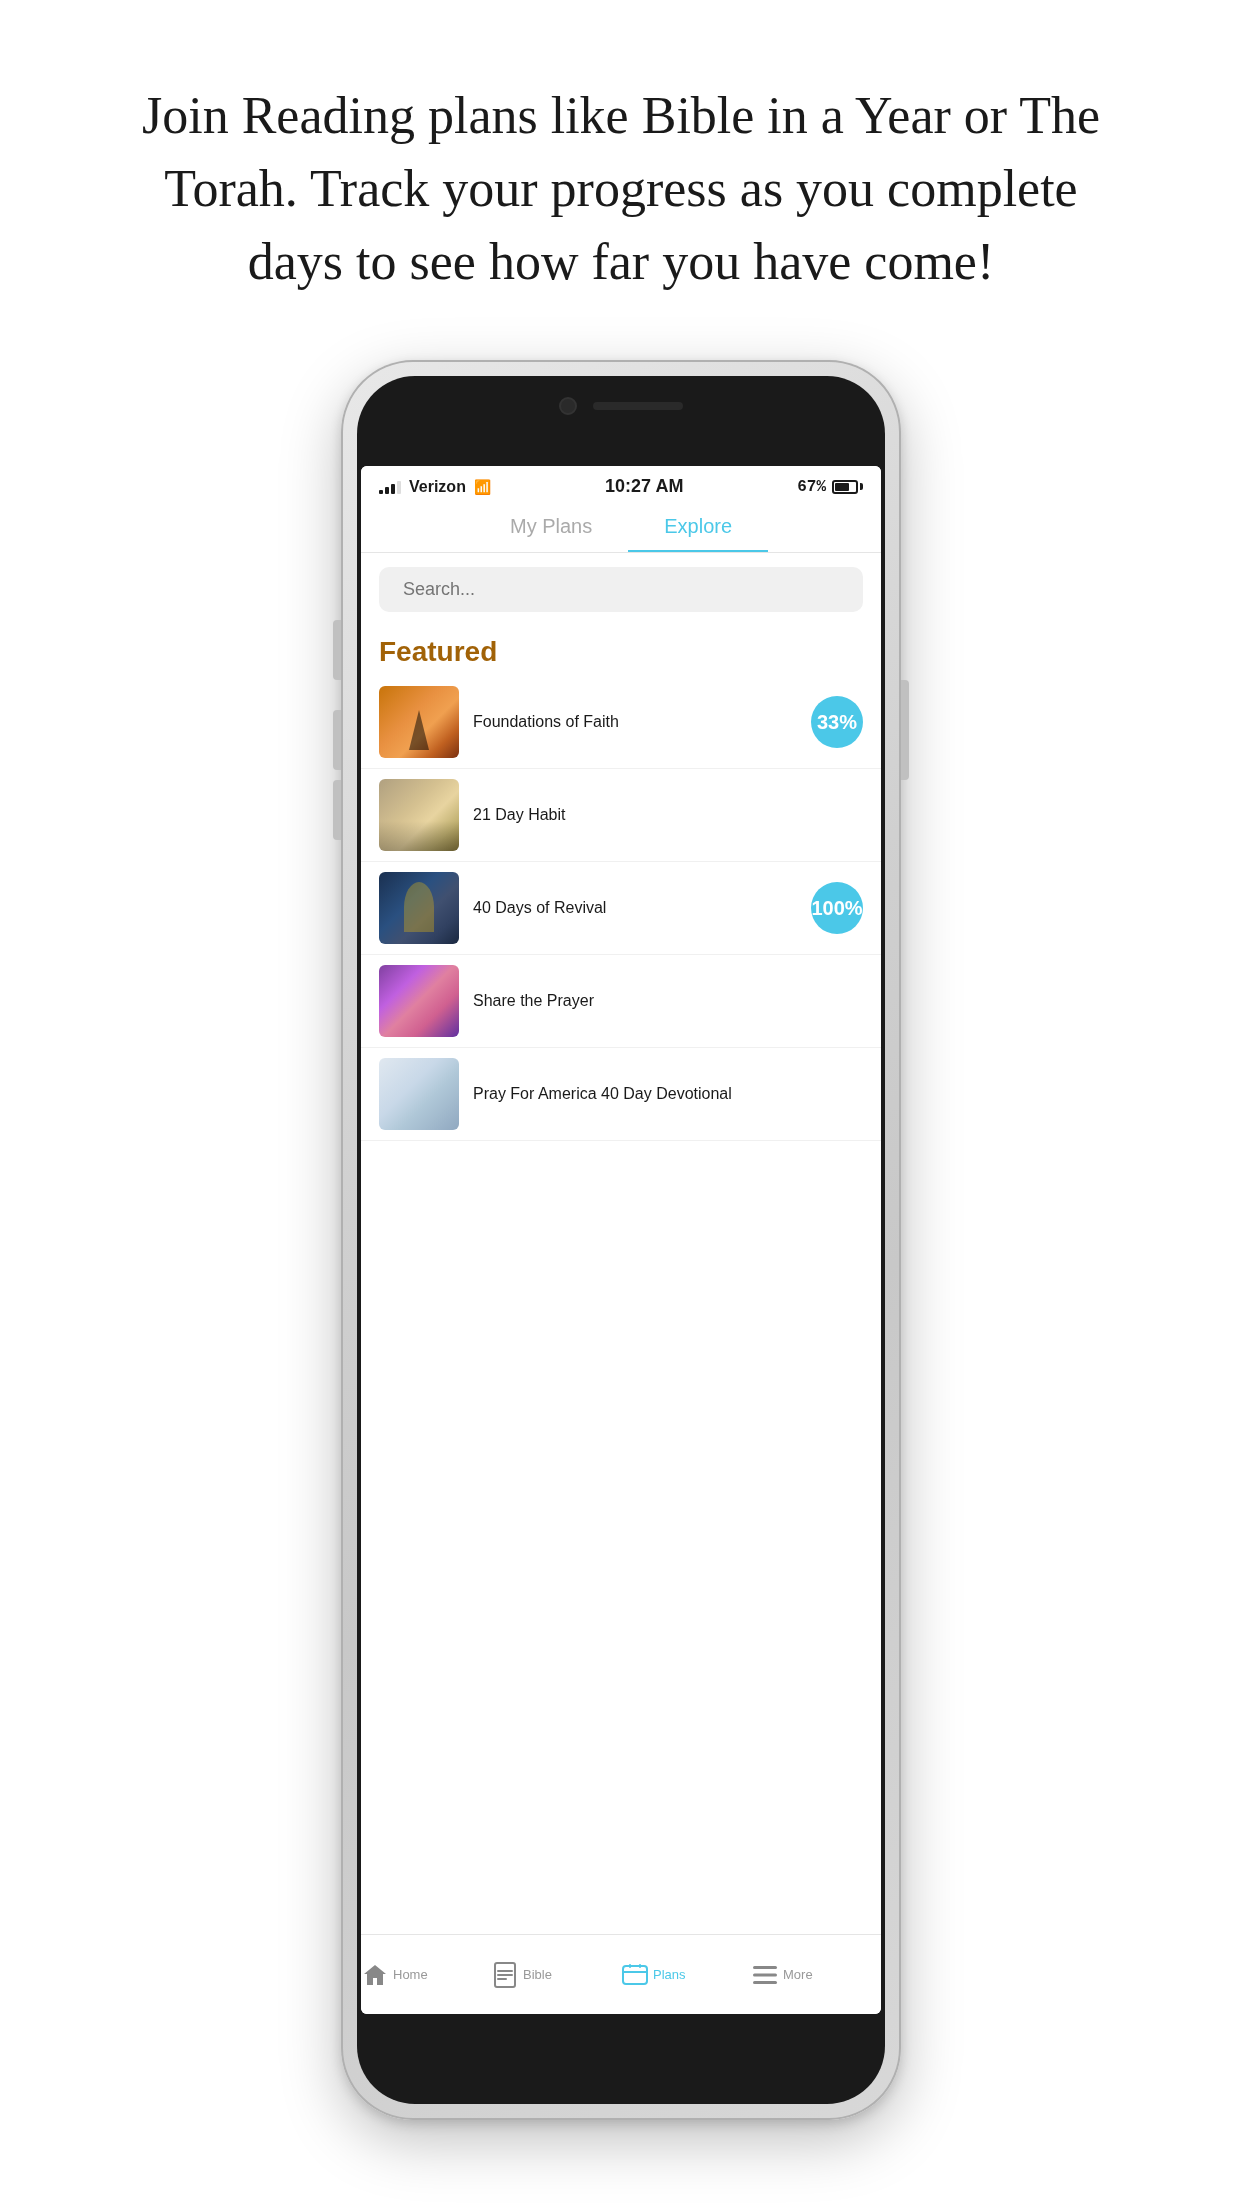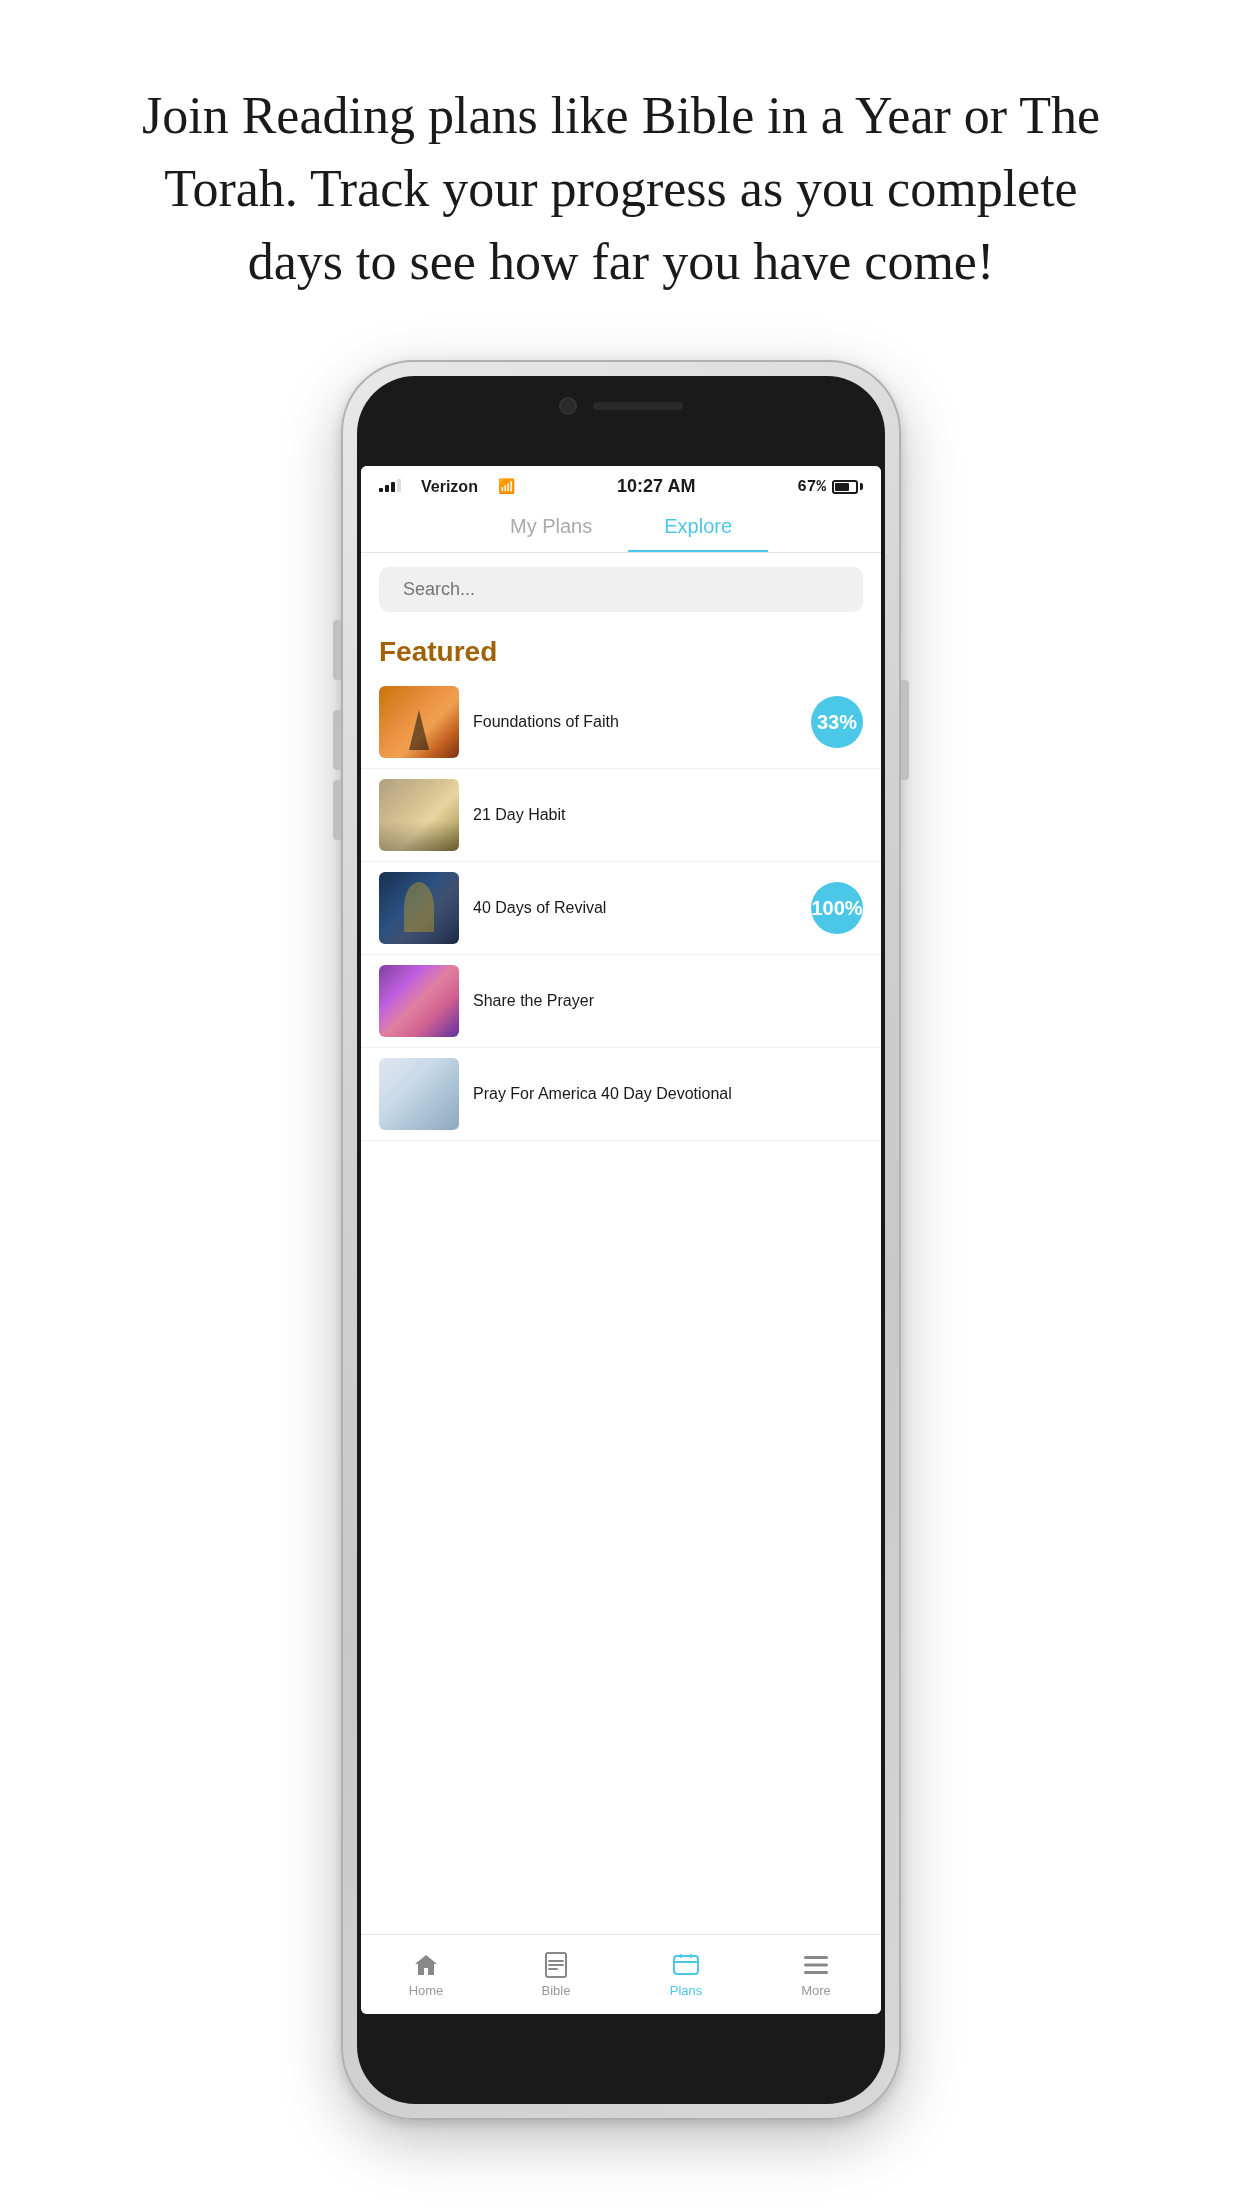--- a/index.html
+++ b/index.html
@@ -124,22 +124,22 @@
       justify-content: space-between;
       padding: 10px 18px 6px;
       font-size: 18px;
       font-weight: 600;
       color: #1a1a1a;
       background: #fff;
     }
 
     .status-left {
       display: flex;
-      align-items: flex-start;
-      gap: 20px;
+      align-items: center;
+      gap: 8px;
       font-size: 16px;
     }
 
     .signal-bars {
       display: flex;
       align-items: flex-end;
       gap: 2px;
       height: 14px;
     }
 
@@ -356,21 +356,21 @@
       height: 80px;
       background: #fff;
       border-top: 1px solid #e5e5e5;
       display: flex;
       align-items: center;
       justify-content: space-around;
     }
 
     .nav-item {
       display: flex;
-      flex-direction: column;
+      flex-direction: row;
       align-items: center;
       gap: 4px;
       flex: 1;
     }
 
     .nav-icon {
       width: 28px;
       height: 28px;
       display: flex;
       align-items: center;

